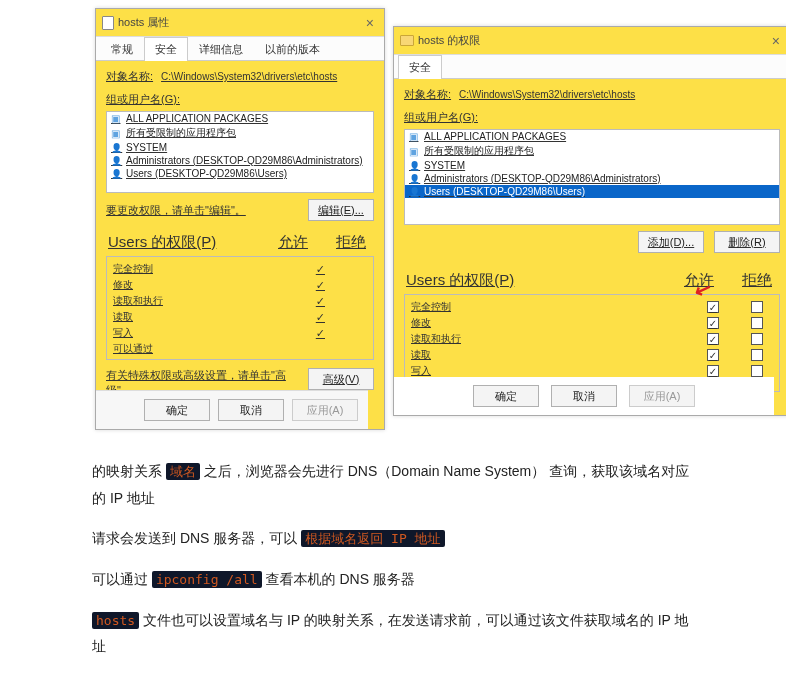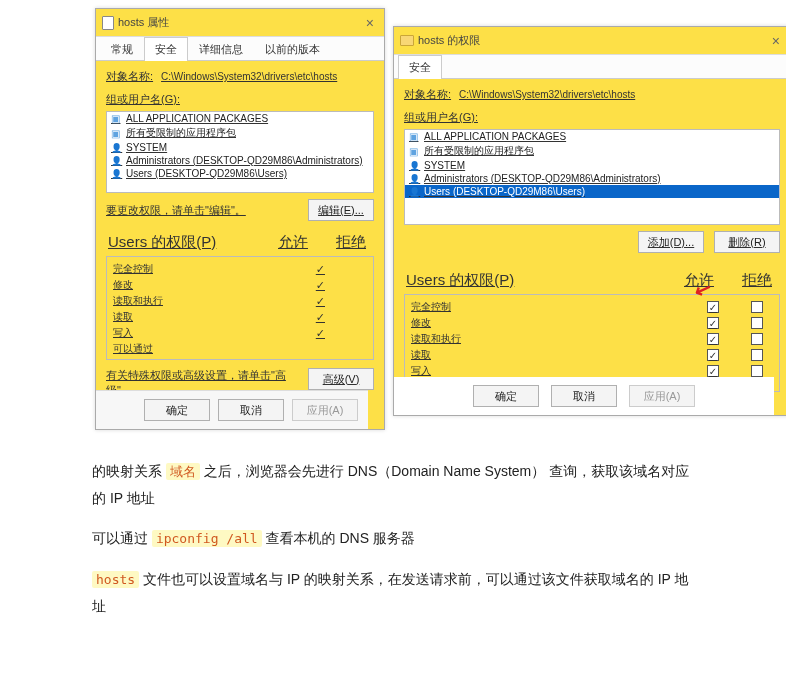--- a/index.html
+++ b/index.html
@@ -148,21 +148,21 @@
   .article {
     padding: 18px 92px 30px 92px;
     font-size: 14px;
     color: #222;
     line-height: 1.9;
   }
   .h { color: #165aa8; font-weight: 600; margin-bottom: 10px; font-size: 14px; }
   .p { margin-bottom: 14px; }
   .code-inline {
     color: #d05820;
-    background: #fef9c3;
+    background: #0f172a;
     padding: 1px 4px;
     font-family: Consolas, monospace;
     font-size: 13px;
     border-radius: 2px;
   }
 </style>
 </head>
 <body>
 
 <div class="dialogs-area">
@@ -372,18 +372,21 @@
     </div>
   </div>
 
 </div>
 
 <div class="article">
   <div class="p">
     <span>的映射关系 </span><span class="code-inline">域名</span><span> 之后，浏览器会先进行 DNS（Domain Name System） 查询，获取该域名对应的 IP 地址</span>
   </div>
   <div class="p">
+    <span>请求会发送到 DNS 服务器，可以 </span><span class="code-inline">根据域名返回 IP 地址</span>
+  </div>
+  <div class="p">
     <span>可以通过 </span><span class="code-inline">ipconfig /all</span><span> 查看本机的 DNS 服务器</span>
   </div>
   <div class="p">
     <span class="code-inline">hosts</span><span> 文件也可以设置域名与 IP 的映射关系，在发送请求前，可以通过该文件获取域名的 IP 地址</span>
   </div>
 </div>
 
 </body></html>

